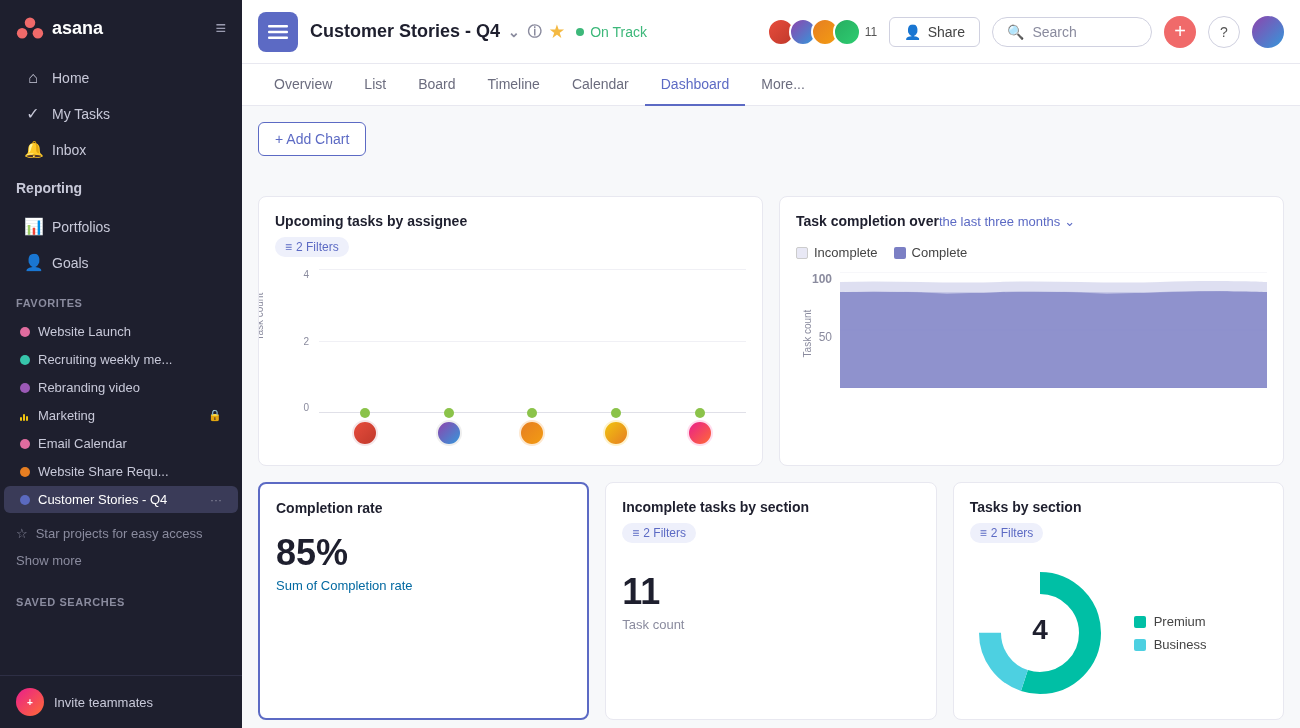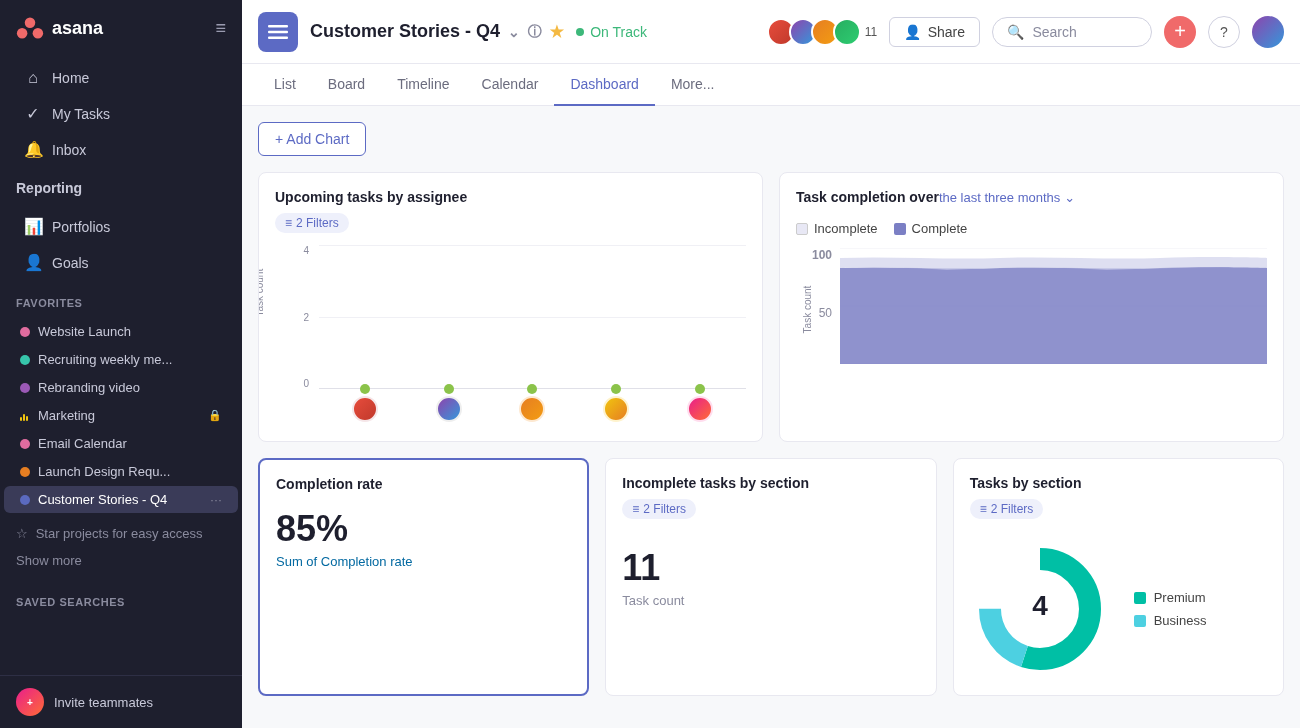--- a/index.html
+++ b/index.html
@@ -319,20 +319,21 @@
       font-weight: 500;
       background: #fff;
       cursor: pointer;
       margin-bottom: 16px;
     }
 
     .charts-grid {
       display: grid;
       grid-template-columns: 1fr 1fr;
       gap: 16px;
+      margin-top: 24px;
     }
     .chart-card {
       background: #fff;
       border-radius: 8px;
       border: 1px solid #e8e8f0;
       padding: 16px;
       overflow: hidden;
     }
     .chart-card.highlighted {
       border: 2px solid #5c6ac4;
@@ -517,21 +518,21 @@
       </span>
       <span>Marketing</span>
       <span class="lock-icon">🔒</span>
     </div>
     <div class="favorite-item">
       <span class="fav-dot pink"></span>
       <span>Email Calendar</span>
     </div>
     <div class="favorite-item">
       <span class="fav-dot orange"></span>
-      <span>Launch Design Requ...</span>
+      <span>Website Share Requ...</span>
     </div>
     <div class="favorite-item active">
       <span class="fav-dot blue"></span>
       <span>Customer Stories - Q4</span>
       <span class="more-icon">···</span>
     </div>
   </div>
 
   <div class="star-item">
     <span>☆</span>
@@ -584,20 +585,21 @@
     <div class="search-box">
       <span>🔍</span>
       <span>Search</span>
     </div>
     <div class="add-btn">+</div>
     <div class="help-btn">?</div>
     <div class="user-avatar"></div>
   </div>
 
   <div class="nav-tabs">
+    <div class="nav-tab">Overview</div>
     <div class="nav-tab">List</div>
     <div class="nav-tab">Board</div>
     <div class="nav-tab">Timeline</div>
     <div class="nav-tab">Calendar</div>
     <div class="nav-tab active">Dashboard</div>
     <div class="nav-tab">More...</div>
   </div>
 
   <div class="dashboard">
     <button class="add-chart-btn">+ Add Chart</button>

